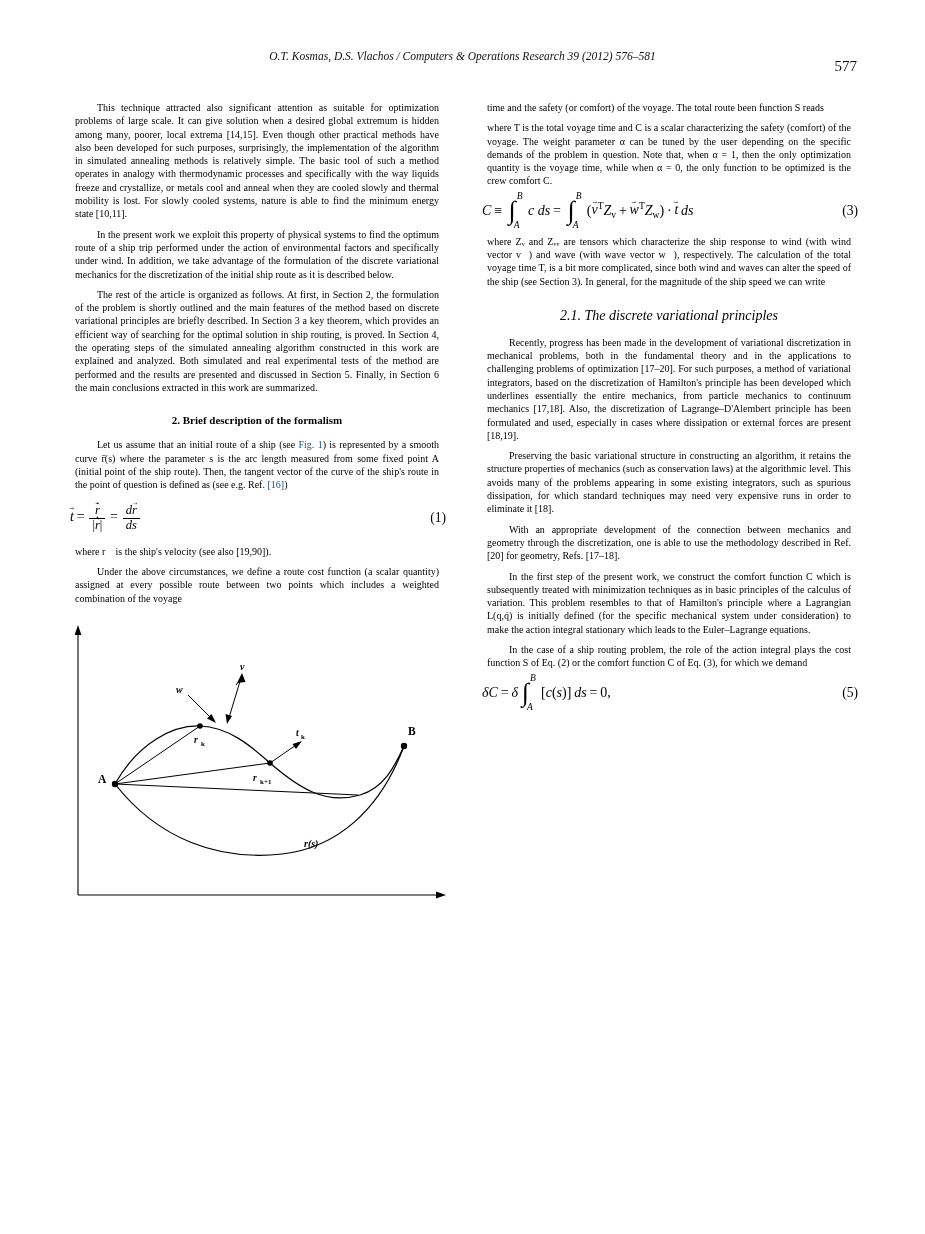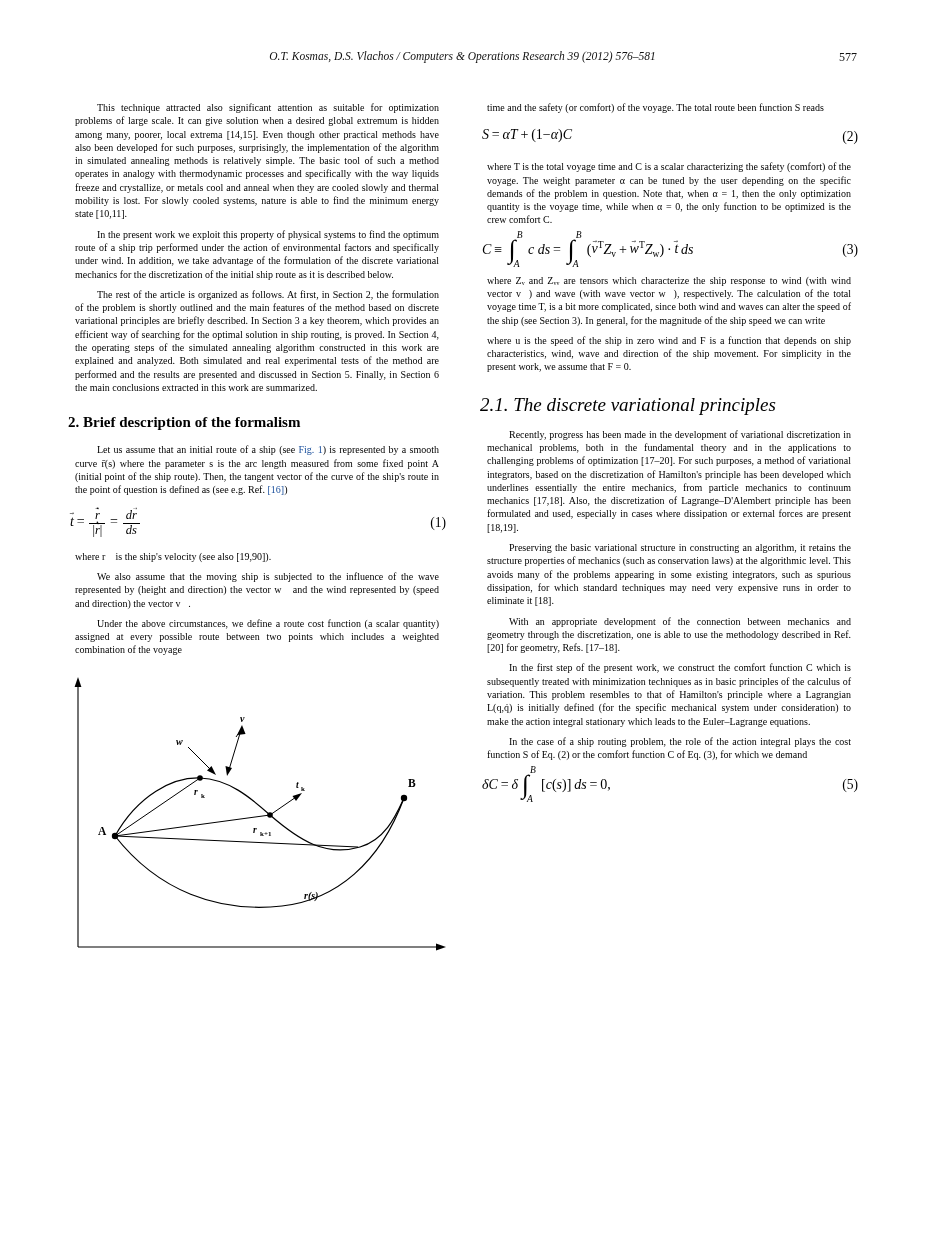--- a/index.html
+++ b/index.html
@@ -30,23 +30,23 @@
   .running-head .rh-center {
     position: absolute;
     left: 0;
     right: 0;
     text-align: center;
     font-style: italic;
   }
   .running-head .rh-page {
     position: absolute;
     right: 0;
-    top: 0;
+    top: 8px;
     font-style: normal;
-    font-size: 12px;
+    font-size: 15px;
   }
   
   .columns {
     display: flex;
     gap: 34px;
     margin-top: 18px;
   }
   .col {
     width: 378px;
     flex: 0 0 378px;
@@ -54,33 +54,33 @@
   p {
     margin: 7px;
     font-size: 10px;
     line-height: 1.33;
     text-align: justify;
     text-indent: 22px;
     hyphens: auto;
   }
   p.noindent { text-indent: 0; }
   h2.section {
-    font-size: 15px;
+    font-size: 11px;
     font-weight: bold;
     margin: 20px 0 12px 0;
     text-indent: 0;
-    text-align: left;
+    text-align: center;
   }
   h3.subsection {
-    font-size: 19px;
+    font-size: 14px;
     font-weight: normal;
     font-style: italic;
     margin: 20px 0 12px 0;
     text-indent: 0;
-    text-align: left;
+    text-align: center;
   }
   
   .equation {
     position: relative;
     margin: 13px 0 13px 0;
     font-size: 14px;
     min-height: 20px;
   }
   .equation .eq-body {
     display: inline-block;
@@ -185,21 +185,20 @@
       <p><span>Let us assume that an initial route of a ship (see </span><span style="color:#1a4f9c;">Fig. 1</span><span>) is represented by a smooth curve r̄(s) where the parameter s is the arc length measured from some fixed point A (initial point of the ship route). Then, the tangent vector of the curve of the ship's route in the point of question is defined as (see e.g. Ref. </span><span style="color:#1a4f9c;">[16]</span><span>)</span></p>
 
       <div class="equation">
         <span class="eq-body">
           <span class="vec ital">t</span> = <span class="frac"><span class="num"><span class="dotv"><span class="vec ital">r</span></span></span><span class="den">|<span class="dotv"><span class="vec ital">r</span></span>|</span></span> = <span class="frac"><span class="num"><span class="ital">d</span><span class="vec ital">r</span></span><span class="den"><span class="ital">ds</span></span></span>
         </span>
         <span class="eq-num">(1)</span>
       </div>
 
       <p class="noindent">where r⃗ is the ship's velocity (see also [19,90]).</p>
-      <p>We also assume that the moving ship is subjected to the influence of the wave represented by (height and direction) the vector w⃗ and the wind represented by (speed and direction) the vector v⃗.</p>
       <p>Under the above circumstances, we define a route cost function (a scalar quantity) assigned at every possible route between two points which includes a weighted combination of the voyage</p>
 
       <div class="figure">
         <svg width="378" height="290" viewBox="0 0 378 290">
 
           <line x1="10" y1="8" x2="10" y2="272" stroke="#000" stroke-width="1.1"></line>
           <polygon points="10,2 6.6,12 13.4,12" fill="#000"></polygon>
           <line x1="10" y1="272" x2="372" y2="272" stroke="#000" stroke-width="1.1"></line>
           <polygon points="378,272 368,268.6 368,275.4" fill="#000"></polygon>
 
@@ -241,40 +240,33 @@
         </svg>
 
       </div>
 
     </div>
 
     <div class="col">
 
       <p class="noindent">time and the safety (or comfort) of the voyage. The total route been function S reads</p>
 
-      <div class="equation">
-        <span class="eq-body">
-          <span class="ital">S</span> = <span class="ital">αT</span> + (1−<span class="ital">α</span>)<span class="ital">C</span>
-        </span>
-        <span class="eq-num">(2)</span>
-      </div>
 
       <p class="noindent">where T is the total voyage time and C is a scalar characterizing the safety (comfort) of the voyage. The weight parameter α can be tuned by the user depending on the specific demands of the problem in question. Note that, when α = 1, then the only optimization quantity is the voyage time, while when α = 0, the only function to be optimized is the crew comfort C.</p>
 
       <div class="equation">
         <span class="eq-body">
           <span class="ital">C</span> ≡ <span class="intg">∫<span class="lim-top">B</span><span class="lim-bot">A</span></span><span class="ital">c ds</span> = <span class="intg">∫<span class="lim-top">B</span><span class="lim-bot">A</span></span>(<span class="vec ital">v</span><sup class="t">T</sup><span class="ital">Z</span><sub class="s">v</sub> + <span class="vec ital">w</span><sup class="t">T</sup><span class="ital">Z</span><sub class="s">w</sub>) · <span class="vec ital">t</span> <span class="ital">ds</span>
         </span>
         <span class="eq-num">(3)</span>
       </div>
 
       <p class="noindent">where Zᵥ and Zᵥᵥ are tensors which characterize the ship response to wind (with wind vector v⃗) and wave (with wave vector w⃗), respectively. The calculation of the total voyage time T, is a bit more complicated, since both wind and waves can alter the speed of the ship (see Section 3). In general, for the magnitude of the ship speed we can write</p>
 
 
-      <p class="noindent">where u is the speed of the ship in zero wind and F is a function that depends on ship characteristics, wind, wave and direction of the ship movement. For simplicity in the present work, we assume that F = 0.</p>
 
       <h3 class="subsection">2.1.  The discrete variational principles</h3>
 
       <p>Recently, progress has been made in the development of variational discretization in mechanical problems, both in the fundamental theory and in the applications to challenging problems of optimization [17–20]. For such purposes, a method of variational integrators, based on the discretization of Hamilton's principle has been developed which underlines essentially the entire mechanics, from particle mechanics to continuum mechanics [17,18]. Also, the discretization of Lagrange–D'Alembert principle has been formulated and used, especially in cases where dissipation or external forces are present [18,19].</p>
       <p>Preserving the basic variational structure in constructing an algorithm, it retains the structure properties of mechanics (such as conservation laws) at the algorithmic level. This avoids many of the problems appearing in some existing integrators, such as spurious dissipation, for which standard techniques may need very expensive runs in order to eliminate it [18].</p>
       <p>With an appropriate development of the connection between mechanics and geometry through the discretization, one is able to use the methodology described in Ref. [20] for geometry, Refs. [17–18].</p>
       <p>In the first step of the present work, we construct the comfort function C which is subsequently treated with minimization techniques as in basic principles of the calculus of variation. This problem resembles to that of Hamilton's principle where a Lagrangian L(q,q̇) is initially defined (for the specific mechanical system under consideration) to make the action integral stationary which leads to the Euler–Lagrange equations.</p>
       <p>In the case of a ship routing problem, the role of the action integral plays the cost function S of Eq. (2) or the comfort function C of Eq. (3), for which we demand</p>
 
       <div class="equation">

